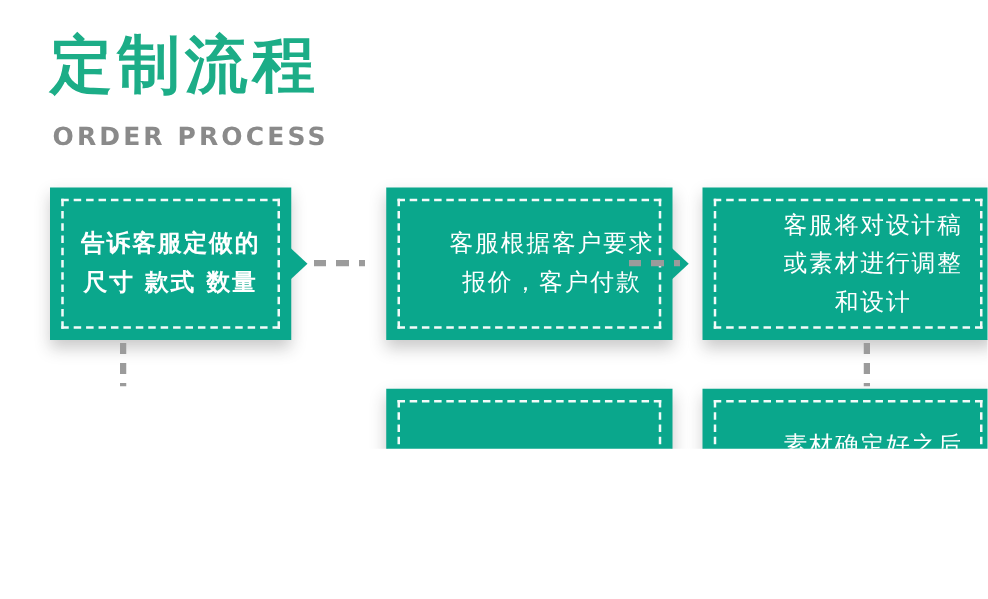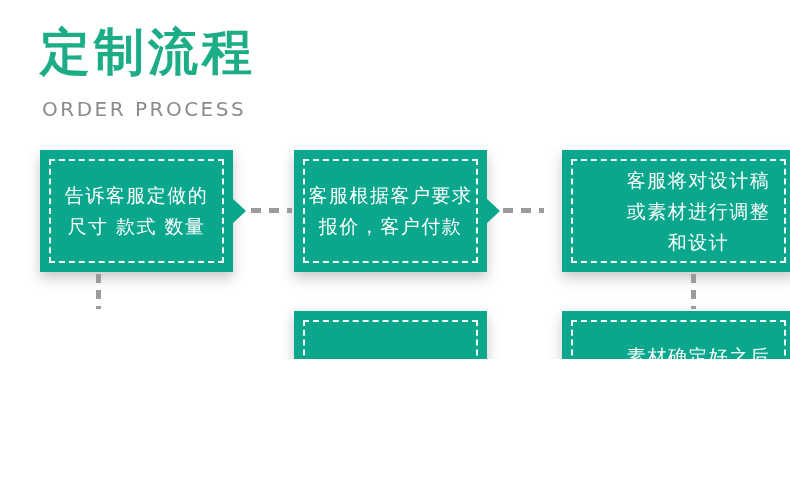--- a/index.html
+++ b/index.html
@@ -15,21 +15,21 @@
   }
   
   .title{
     position:absolute;left:40px;top:22px;
     font-size:50px;font-weight:bold;
     color:#1cad87;letter-spacing:4px;
     line-height:1.2;
   }
   .subtitle{
     position:absolute;left:42px;top:97px;
-    font-size:20px;font-weight:400;
+    font-size:20px;font-weight:700;
     color:#8a8a8a;letter-spacing:2.5px;
   }
   
   .box{
     position:absolute;
     width:193px;height:122px;
     background:#0aa78c;
     box-shadow:0 6px 12px rgba(40,40,40,0.25);
     display:flex;align-items:center;justify-content:center;
   }
@@ -43,22 +43,22 @@
     position:relative;
     color:#ffffff;
     font-size:19px;
     line-height:31px;
     letter-spacing:1.5px;
     text-align:center;
     white-space:pre-line;
   }
   .row1{top:150px;}
   .row2{top:311px;}
-  .col1{left:40px;}
-  .col2{left:294px;}
+  .col1{left:40px;font-weight:bold;}
+  .col2{left:309px;padding-left:36px;}
   .col3{left:562px;padding-left:40px;}
   
   .arrow{position:absolute;top:50%;transform:translateY(-50%);width:0;height:0;}
   .arrow.right{
     right:-13px;
     border-top:13px solid transparent;
     border-bottom:13px solid transparent;
     border-left:14px solid #0aa78c;
   }
   .arrow.left{

